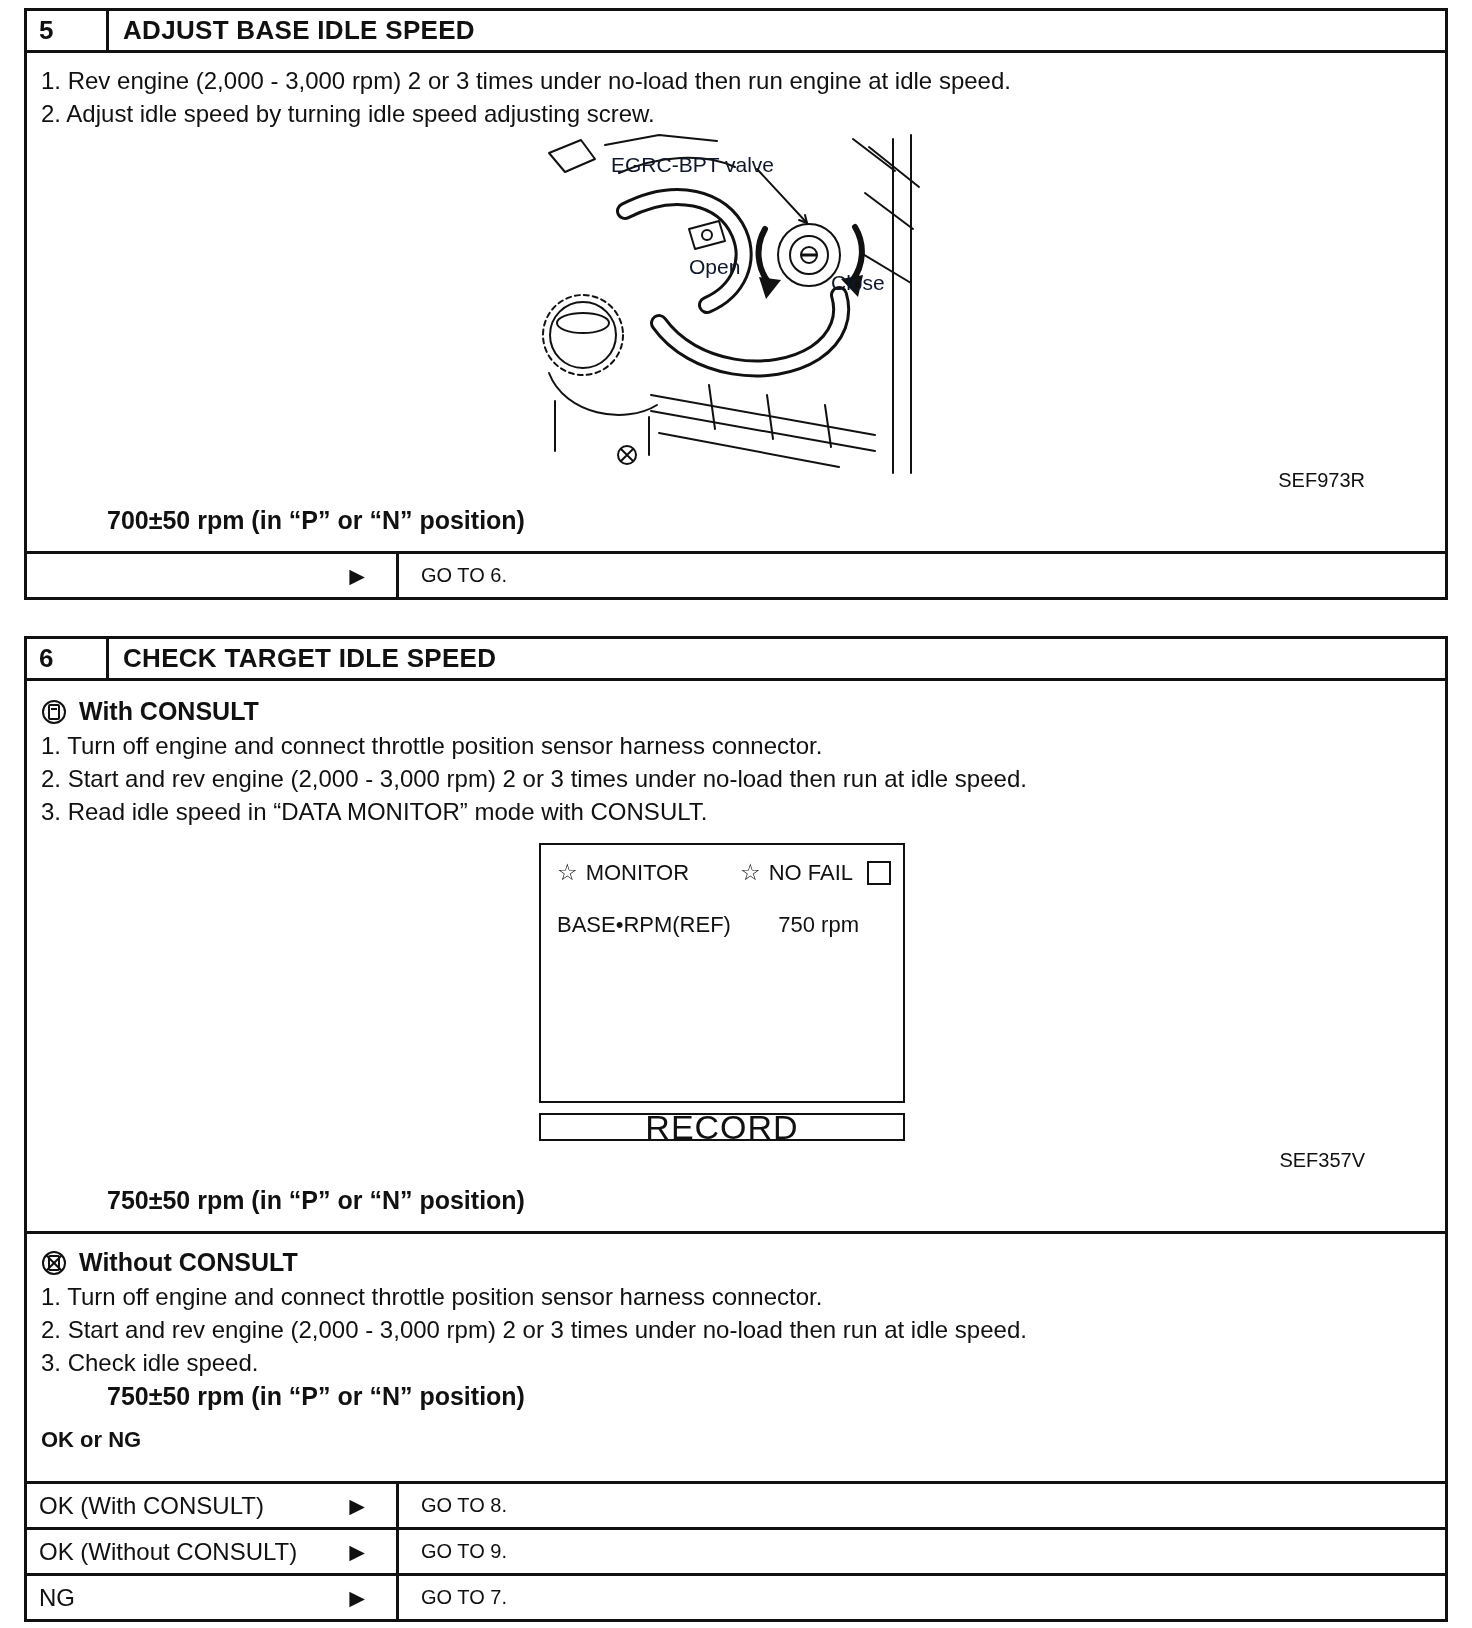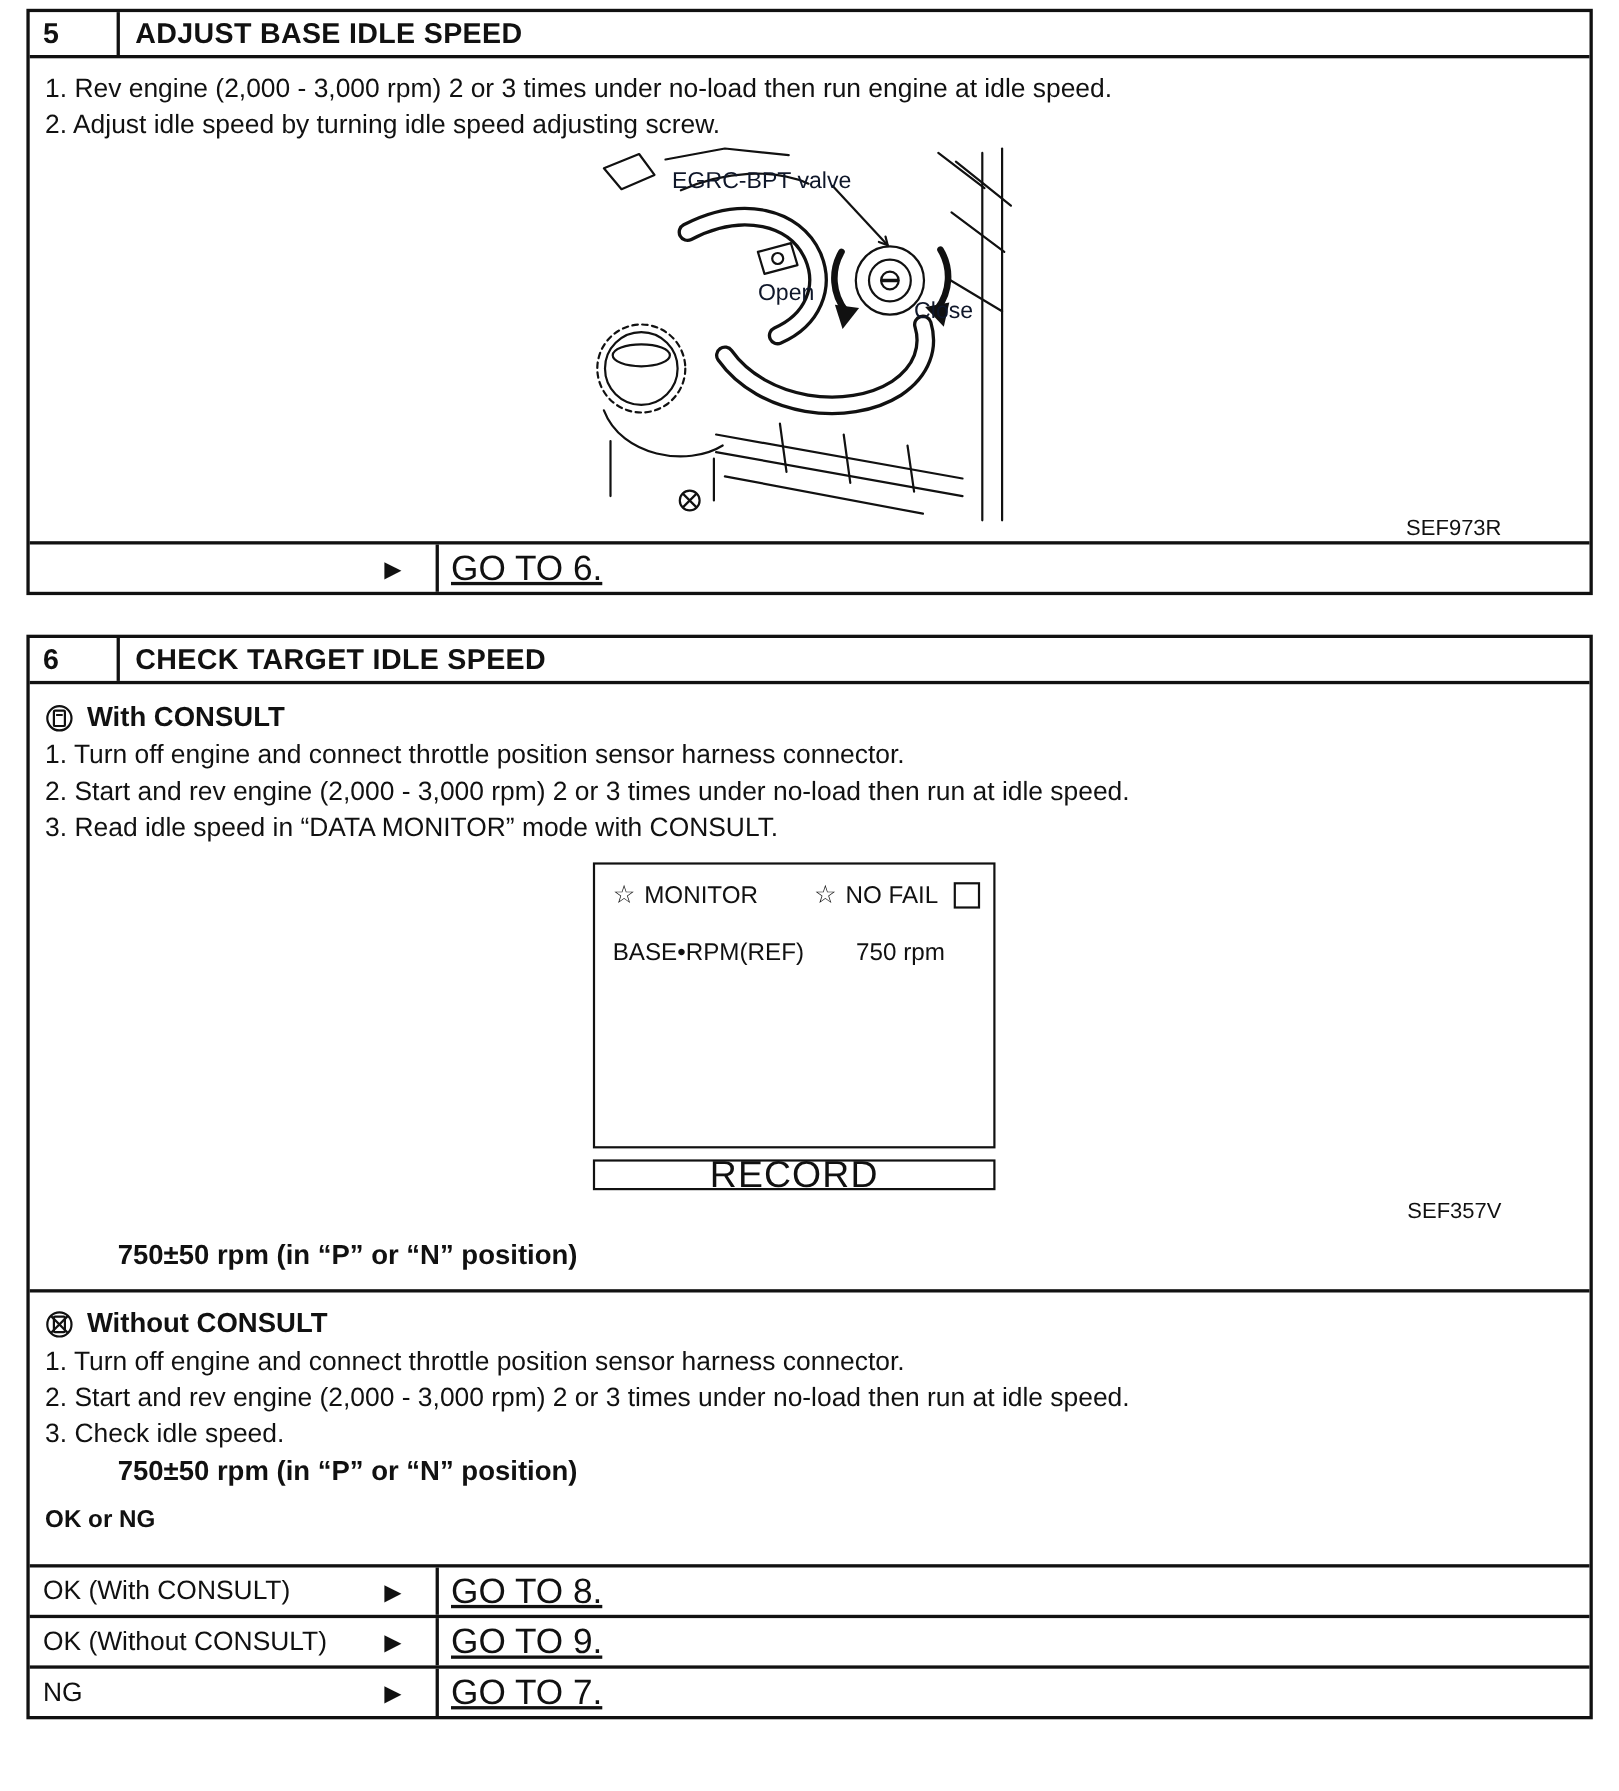--- a/index.html
+++ b/index.html
@@ -101,23 +101,22 @@
     font-size: 24px;
   }
   .action-left.arrow-only { justify-content: flex-end; }
   .action-arrow {
     font-size: 26px;
     line-height: 1;
   }
   .action-right {
     display: flex;
     align-items: center;
-    padding-left: 11px;
-    font-size: 32px;
-    text-decoration: underline;
+    padding-left: 22px;
+    font-size: 20px;
   }
 
   .section-heading {
     display: flex;
     align-items: center;
     gap: 12px;
     font-weight: bold;
     font-size: 25px;
     margin: 6px 0 4px 0;
     text-align: right;
@@ -246,20 +245,21 @@
 
           <circle cx="118" cy="322" r="9"></circle>
           <path d="M112 316 L124 328 M124 316 L112 328"></path>
         </svg>
         <div class="illu-label lbl-valve">EGRC-BPT valve</div>
         <div class="illu-label lbl-open">Open</div>
         <div class="illu-label lbl-close">Close</div>
       </div>
 
       <div class="fig-code">SEF973R</div>
+      <div class="spec-line">700±50 rpm (in “P” or “N” position)</div>
     </div>
 
     <div class="action-row">
       <div class="action-left arrow-only">
         <span class="action-arrow">►</span>
       </div>
       <div class="action-right">GO TO 6.</div>
     </div>
   </div>
 

